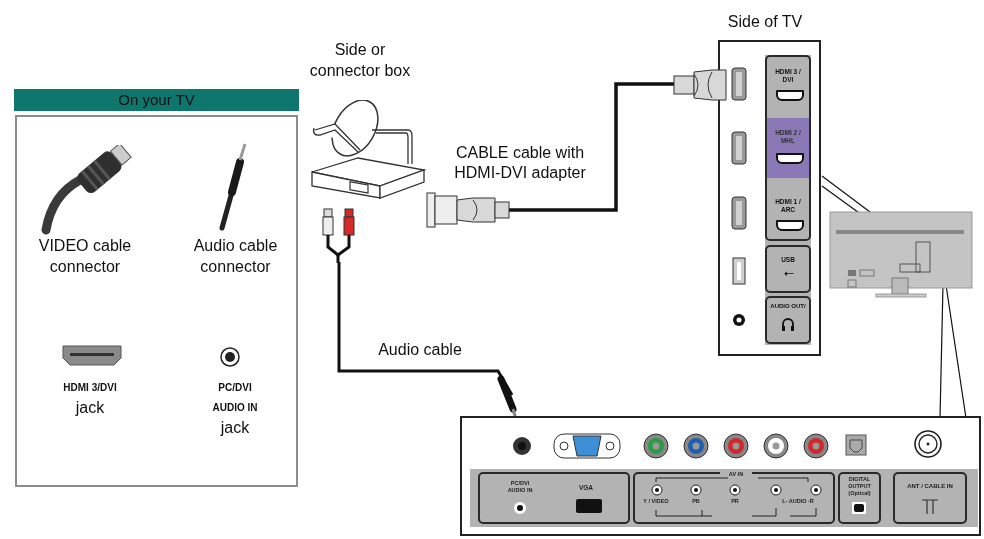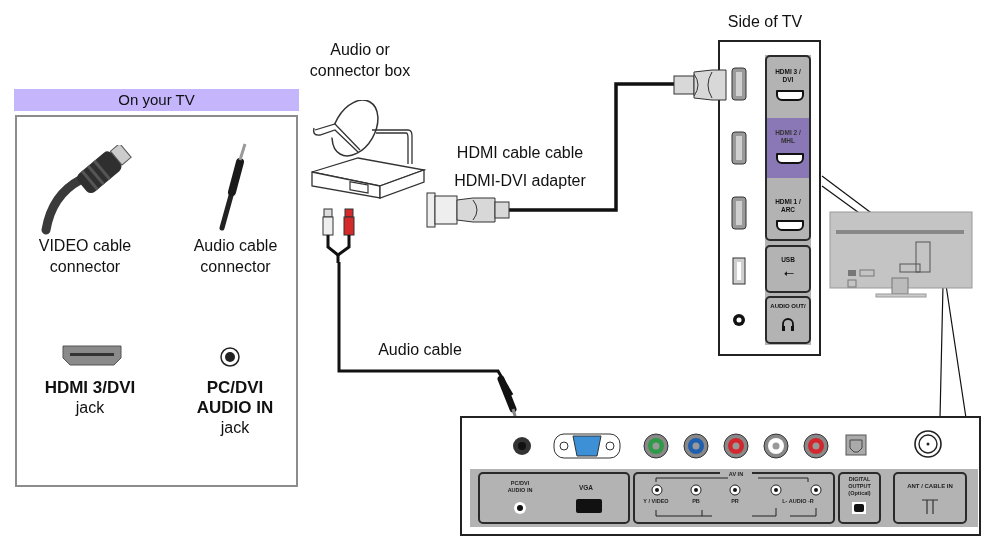--- a/index.html
+++ b/index.html
@@ -1,23 +1,23 @@
 <!DOCTYPE html>
 <html><head>
 <meta charset="utf-8">
 <style>
   html, body { margin:0; padding:0; background:#ffffff; }
   body { width:984px; height:539px; position:relative; overflow:hidden; font-family:"DejaVu Sans", sans-serif; color:#111; }
   .abs { position:absolute; }
   .txt { font-family:Liberation Sans, sans-serif; color:#111; text-align:center; white-space:nowrap; }
   
-  #legend-header { left:14px; top:89px; width:285px; height:22px; background:#c4b5fd; font-size:15px; line-height:22px; text-align:center; }
+  #legend-header { left:14px; top:89px; width:285px; height:22px; background:#0f766e; font-size:15px; line-height:22px; text-align:center; }
   #legend-box { left:15px; top:115px; width:283px; height:372px; border:2px solid #8c8c8c; box-sizing:border-box; background:#fff; }
   .lbl { font-size:16px; line-height:20px; }
-  .lbl-b { font-size:17px; line-height:19px; font-weight:bold; }
+  .lbl-b { font-size:10px; line-height:19px; font-weight:bold; }
   .small { font-size:5.5px; font-weight:bold; color:#222; line-height:7px; text-align:center; font-family:"Liberation Sans", sans-serif; }
   .tiny  { font-size:6.5px; font-weight:bold; color:#111; line-height:8px; text-align:center; font-family:"Liberation Sans", sans-serif; }
   .panel-cell { position:absolute; border:2px solid #2a2a2a; border-radius:5px; background:#b3b3b3; box-sizing:border-box; }
 </style>
 </head>
 <body>
 
 <div id="legend-header" class="abs txt">On your TV</div>
 <div id="legend-box" class="abs"></div>
 
@@ -50,21 +50,21 @@
 <div class="abs txt lbl" style="left:25px;top:398px;width:130px">jack</div>
 
 <svg class="abs" style="left:219px;top:346px" width="22" height="22">
   <circle cx="11" cy="11" r="9" fill="#fff" stroke="#222" stroke-width="1.5"></circle>
   <circle cx="11" cy="11" r="5" fill="#222"></circle>
 </svg>
 <div class="abs txt lbl-b" style="left:175px;top:378px;width:120px">PC/DVI</div>
 <div class="abs txt lbl-b" style="left:175px;top:398px;width:120px">AUDIO IN</div>
 <div class="abs txt lbl" style="left:175px;top:418px;width:120px">jack</div>
 
-<div class="abs txt lbl" style="left:300px;top:40px;width:120px">Audio or</div>
+<div class="abs txt lbl" style="left:300px;top:40px;width:120px">Side or</div>
 <div class="abs txt lbl" style="left:300px;top:61px;width:120px">connector box</div>
 
 <svg class="abs" style="left:300px;top:100px" width="130" height="100">
 
   <ellipse cx="55" cy="28" rx="20" ry="30" transform="rotate(30 55 28)" fill="#fff" stroke="#333" stroke-width="1.5"></ellipse>
   <path d="M15 30 L35 24 L60 50" stroke="#333" stroke-width="1.3" fill="#fff"></path>
   <path d="M14 28 Q12 36 20 35 L35 30 L58 52" stroke="#333" stroke-width="1.3" fill="none"></path>
 
   <path d="M72 30 H108 Q112 30 112 36 V64" stroke="#333" stroke-width="1.3" fill="none"></path>
   <path d="M76 33 H106 Q108 33 108 38 V64" stroke="#333" stroke-width="1.3" fill="none"></path>
@@ -98,22 +98,22 @@
 </svg>
 
 <svg class="abs" style="left:425px;top:190px" width="90" height="40">
   <rect x="2" y="3" width="8" height="34" fill="#eee" stroke="#333"></rect>
   <rect x="10" y="6" width="22" height="28" fill="#eee" stroke="#333"></rect>
   <path d="M32 10 L48 8 H70 V32 H48 L32 30 Z" fill="#d8d8d8" stroke="#333"></path>
   <path d="M48 10 Q56 20 48 30" stroke="#333" fill="none"></path>
   <rect x="70" y="12" width="14" height="16" fill="#d8d8d8" stroke="#333"></rect>
 </svg>
 
-<div class="abs txt lbl" style="left:440px;top:143px;width:160px">HDMI cable cable</div>
-<div class="abs txt lbl" style="left:440px;top:171px;width:160px">HDMI-DVI adapter</div>
+<div class="abs txt lbl" style="left:440px;top:143px;width:160px">CABLE cable with</div>
+<div class="abs txt lbl" style="left:440px;top:163px;width:160px">HDMI-DVI adapter</div>
 <div class="abs txt lbl" style="left:360px;top:340px;width:120px">Audio cable</div>
 
 <svg class="abs" style="left:495px;top:375px" width="30" height="55">
   <line x1="6" y1="4" x2="18" y2="34" stroke="#111" stroke-width="7" stroke-linecap="round"></line>
   <line x1="18" y1="34" x2="22" y2="48" stroke="#888" stroke-width="3"></line>
 </svg>
 
 <div class="abs txt lbl" style="left:710px;top:12px;width:110px">Side of TV</div>
 <div class="abs" style="left:718px;top:40px;width:103px;height:316px;border:2px solid #222;box-sizing:border-box;background:#fff"></div>
 

